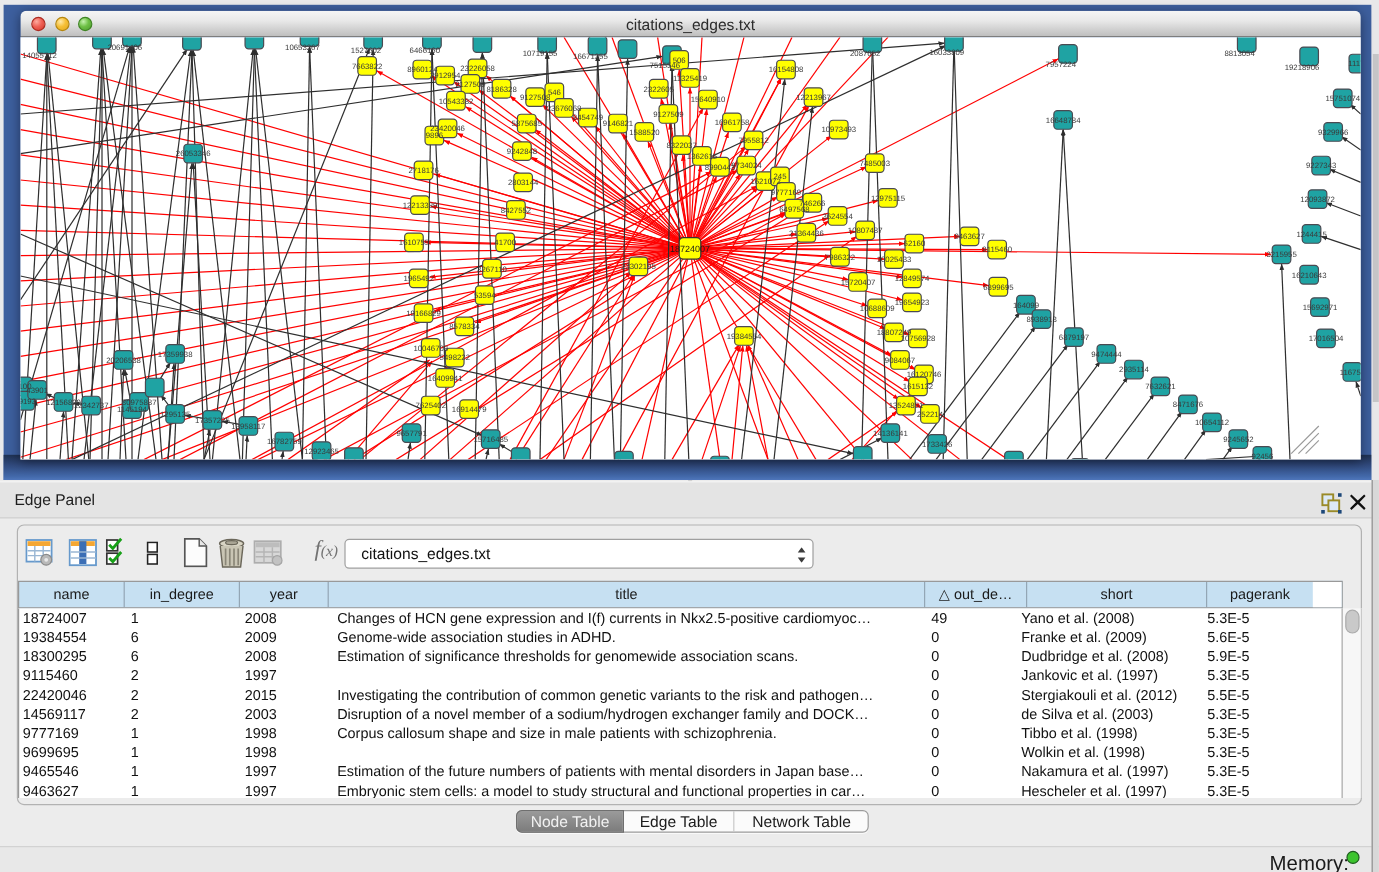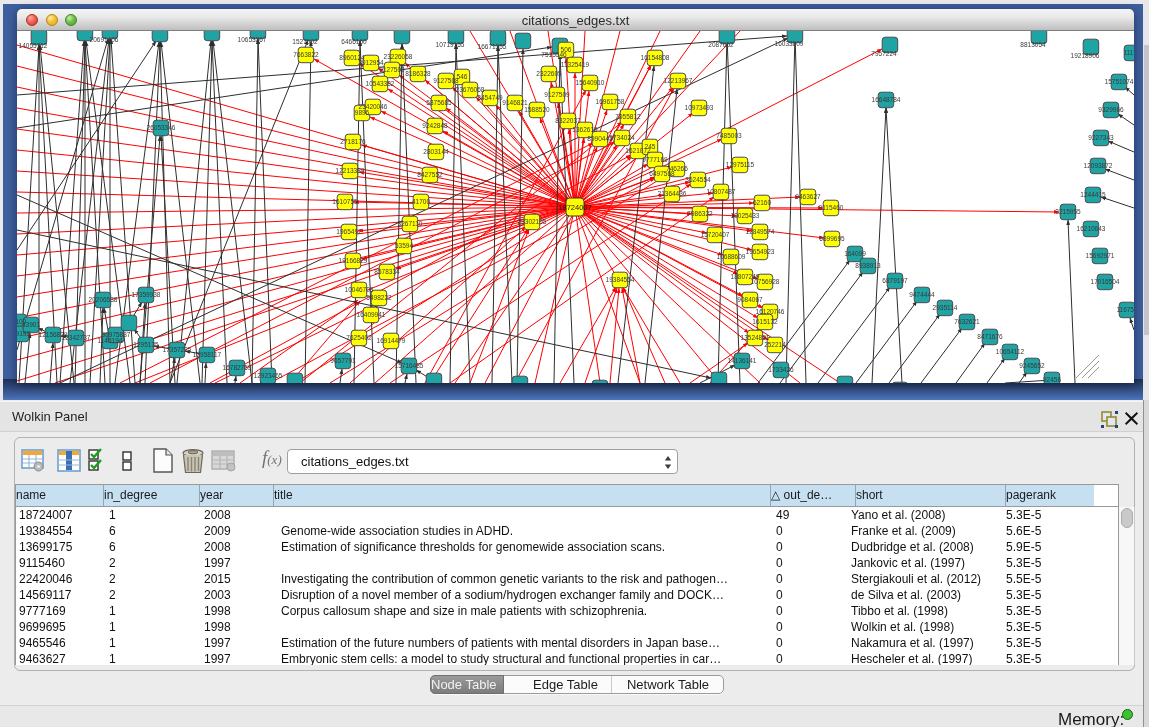--- a/index.html
+++ b/index.html
@@ -15,28 +15,28 @@
 #rstrip{position:absolute;left:1143px;top:0;width:6px;height:400px;background:#e7e7e9}
 #rstrip2{position:absolute;left:1144px;top:45px;width:5px;height:290px;background:#c5c5c7}
 
 #tp{position:absolute;left:0;top:400px;width:1149px;height:327px;background:#ececec}
 #tpbar{position:absolute;left:0;top:1px;width:1149px;height:31px;background:#e4e4e4;border-top:1px solid #f6f6f6;border-bottom:1px solid #d0d0d0}
 #tpbar span{position:absolute;left:12px;top:7px;font-size:13px;color:#1e1e1e}
 #panel{position:absolute;left:14px;top:37px;width:1121px;height:234px;border:1px solid #b2b2b2;border-radius:6px;background:#ececec}
 #combo{position:absolute;left:287px;top:49px;width:391px;height:25px;background:#fff;border:1px solid #9f9f9f;border-radius:4px}
 #combo span{position:absolute;left:13px;top:4px;font-size:13px;color:#111}
 #thead{position:absolute;left:15px;top:84px;width:1104px;height:23px;background:#c6e0f2;border:1px solid #999;display:flex}
-#thead div{border-right:1px solid #93a6b5;font-size:12px;color:#1a1a1a;text-align:left;line-height:21px;height:21px}
+#thead div{border-right:1px solid #93a6b5;font-size:12px;color:#1a1a1a;text-align:center;line-height:21px;height:21px}
 #tbody{position:absolute;left:15px;top:107px;width:1104px;height:158px;background:#fff;border-left:1px solid #999;border-right:1px solid #999;font-size:12px;color:#111;overflow:hidden}
 .row{position:absolute;left:0;width:1104px;height:16px;line-height:16px;white-space:nowrap}
 .c0{position:absolute;left:3px}.c1{position:absolute;left:93px}.c2{position:absolute;left:188px}.c3{position:absolute;left:265px}.c4{position:absolute;left:760px}.c5{position:absolute;left:835px}.c6{position:absolute;left:990px}
 #sbar{position:absolute;left:1119px;top:107px;width:16px;height:158px;background:#f7f7f7;border-right:1px solid #c9c9c9}
 #thumb{position:absolute;left:1121px;top:108px;width:12px;height:20px;border-radius:6px;background:#c9c9c9;border:1px solid #ababab}
 #tabs{position:absolute;left:430px;top:275px;width:294px;height:19px;border:1px solid #9b9b9b;border-radius:5px;background:#fbfbfb;box-shadow:0 1px 0 rgba(255,255,255,.7)}
-#seg1{position:absolute;left:-1px;top:-1px;width:74px;height:19px;border:1px solid #6f6f6f;border-radius:5px 0 0 5px;background:linear-gradient(#9a9a9a,#7c7c7c);color:#f2f2f2;font-size:13px;line-height:18px}
+#seg1{position:absolute;left:-1px;top:-1px;width:90px;height:19px;border:1px solid #6f6f6f;border-radius:5px 0 0 5px;background:linear-gradient(#9a9a9a,#7c7c7c);color:#f2f2f2;font-size:13px;text-align:center;line-height:18px}
 #seg2{position:absolute;left:89px;top:0;width:91px;height:17px;color:#1c1c1c;font-size:13px;text-align:center;line-height:17px}
 #seg3{position:absolute;left:180px;top:0;width:113px;height:17px;color:#1c1c1c;font-size:13px;text-align:center;line-height:17px;border-left:1px solid #c9c9c9}
 #status{position:absolute;left:0;top:305px;width:1149px;height:22px;background:#e8e8e8;border-top:1px solid #d2d2d2}
 #mem{position:absolute;left:1058px;top:4px;font-size:17px;color:#1a1a1a}
 #memdot{position:absolute;left:1122px;top:3px;width:11px;height:11px;border-radius:50%;background:#3cc42e;border:1px solid #1e5c1e}
 #tprs{position:absolute;left:1143px;top:0px;width:6px;height:327px;background:#d8d8d8;border-left:1px solid #909090}
 .ico{position:absolute;top:48px}
 </style></head>
 <body>
 <div id="top">
@@ -555,21 +555,21 @@
         <text x="379" y="300.4" font-size="6.5" fill="#3a3a3a" text-anchor="middle">5498222</text>
         <text x="371" y="317.4" font-size="6.5" fill="#3a3a3a" text-anchor="middle">16409941</text>
         <text x="359" y="340.4" font-size="6.5" fill="#3a3a3a" text-anchor="middle">7625402</text>
         <text x="391" y="343.4" font-size="6.5" fill="#3a3a3a" text-anchor="middle">16914479</text>
 </svg>
     </div>
 </div>
 <div id="tp">
  <div class="abs" style="left:569px;top:0px;width:12px;height:5px;color:#8a8a8a;font-size:7px;line-height:5px;text-align:center">▾</div>
  <div id="tpbar">
-      <span>Wolkin Panel</span>
+      <span>Edge Panel</span>
   <svg class="abs" style="left:1100px;top:8px" width="19" height="19" viewBox="0 0 19 19">
     <rect x="2" y="2" width="9" height="9" fill="#dce9f6" stroke="#9a8a28" stroke-width="1.6"></rect>
     <rect x="7" y="7" width="9" height="9" fill="#dce9f6" stroke="#9a8a28" stroke-width="1.6"></rect>
     <rect x="15" y="1" width="3" height="3" fill="#1d4879"></rect>
         <rect x="1" y="15" width="3" height="3" fill="#1d4879"></rect>
         <rect x="15" y="15" width="3" height="3" fill="#1d4879"></rect>
   </svg>
   <svg class="abs" style="left:1124px;top:9px" width="15" height="15" viewBox="0 0 15 15">
         <path d="M2.2 1 L7.5 6 L12.8 1 L14 2.4 L9 7.5 L14 12.6 L12.8 14 L7.5 9 L2.2 14 L1 12.6 L6 7.5 L1 2.4 z" fill="#111"></path>
       </svg>
@@ -630,35 +630,36 @@
    <div style="width:85px">△ out_de…</div>
    <div style="width:150px">short</div>
    <div style="width:88px;border-right:none">pagerank</div>
    <div style="flex:1;border-right:none;background:#fff"></div>
  </div>
  <div id="tbody">
   <div class="row" style="top:0">
         <span class="c0">18724007</span>
         <span class="c1">1</span>
         <span class="c2">2008</span>
+        <span class="c3">Changes of HCN gene expression and I(f) currents in Nkx2.5-positive cardiomyoc…</span>
         <span class="c4">49</span>
         <span class="c5">Yano et al. (2008)</span>
         <span class="c6">5.3E-5</span>
       </div>
   <div class="row" style="top:16px">
         <span class="c0">19384554</span>
         <span class="c1">6</span>
         <span class="c2">2009</span>
         <span class="c3">Genome-wide association studies in ADHD.</span>
         <span class="c4">0</span>
         <span class="c5">Franke et al. (2009)</span>
         <span class="c6">5.6E-5</span>
       </div>
   <div class="row" style="top:32px">
-        <span class="c0">13699175</span>
+        <span class="c0">18300295</span>
         <span class="c1">6</span>
         <span class="c2">2008</span>
         <span class="c3">Estimation of significance thresholds for genomewide association scans.</span>
         <span class="c4">0</span>
         <span class="c5">Dudbridge et al. (2008)</span>
         <span class="c6">5.9E-5</span>
       </div>
   <div class="row" style="top:48px">
         <span class="c0">9115460</span>
         <span class="c1">2</span>

